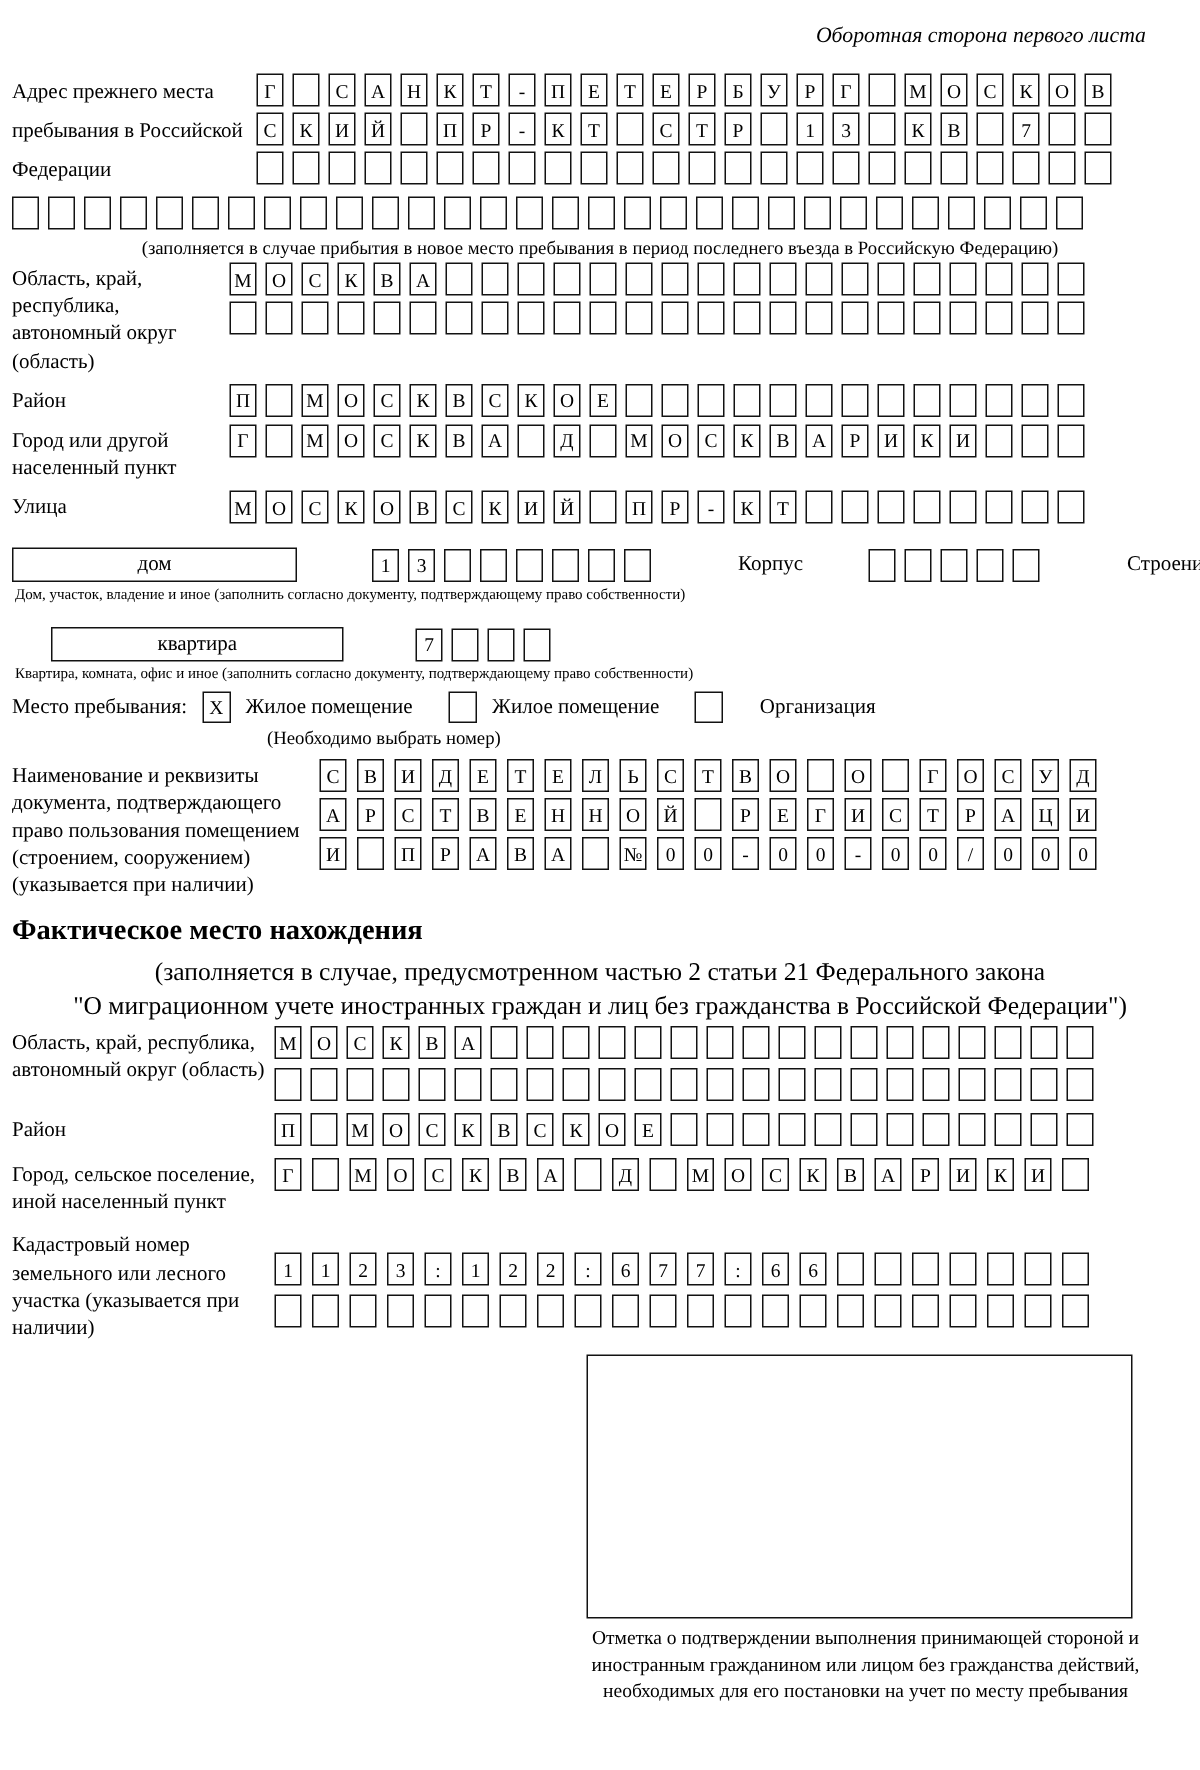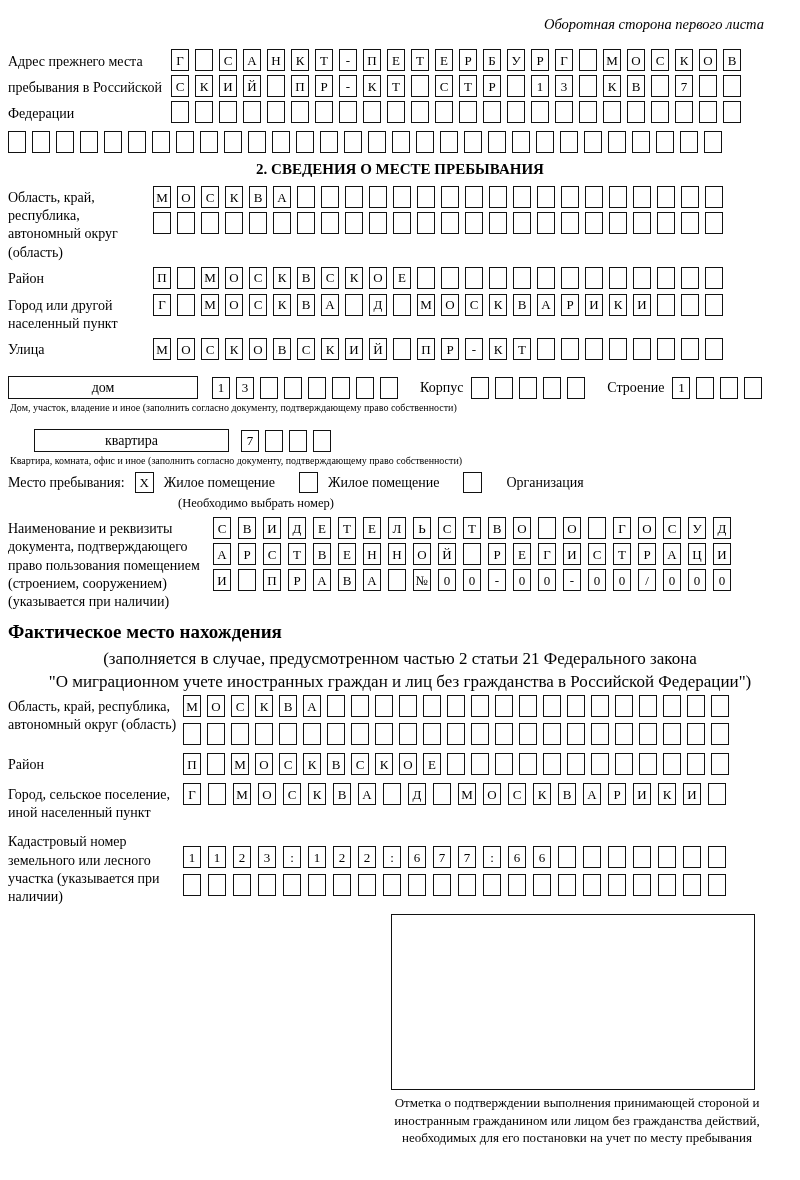--- a/index.html
+++ b/index.html
@@ -30,21 +30,21 @@
   .block1 .flabel{width:163px;font-size:14px;line-height:26px;padding-top:0;}
   .fullrow{margin:4px 0 0 0;}
   .caption-center{font-size:12.5px;text-align:center;margin:5px 0 2px 0;}
   .sec-title{font-size:15px;font-weight:bold;text-align:center;margin:8px 0 8px 0;}
 
   .w145{width:145px;}
   .w175{width:175px;}
   .w205{width:205px;}
 
   
-  .house-line{display:flex;align-items:center;margin:16px 0 2px 0;}
+  .house-line{display:flex;align-items:center;margin:16px 0 2px 0;gap:36px;}
   .boxfield{
     border:1.6px solid #121212;height:21px;display:flex;align-items:center;justify-content:center;
     font-size:14px;flex:0 0 auto;background:#fff;
   }
   .house-box{width:188px;margin-right:14px;}
   .apt-box{width:193px;margin-left:26px;margin-right:12px;}
   .inline-lab{font-size:14px;margin:0 8px 0 22px;}
   .caption-left{font-size:10px;margin:3px 0 4px 2px;}
 
   
@@ -183,22 +183,22 @@
       <span class="cell"></span>
       <span class="cell"></span>
       <span class="cell"></span>
       <span class="cell"></span>
       <span class="cell"></span>
       <span class="cell"></span>
       <span class="cell"></span>
       <span class="cell"></span>
       <span class="cell"></span>
     </div>
-
-  <div class="sec-title">2. СВЕДЕНИЯ О МЕСТЕ ПРЕБЫВАНИЯ</div>
+  <div class="caption-center">(заполняется в случае прибытия в новое место пребывания в период последнего въезда в Российскую Федерацию)</div>
+
 
   <div class="field">
     <div class="flabel w145">Область, край, республика, автономный округ (область)</div>
     <div class="rows">
       <div class="cellrow">
           <span class="cell">М</span>
           <span class="cell">О</span>
           <span class="cell">С</span>
           <span class="cell">К</span>
           <span class="cell">В</span>

